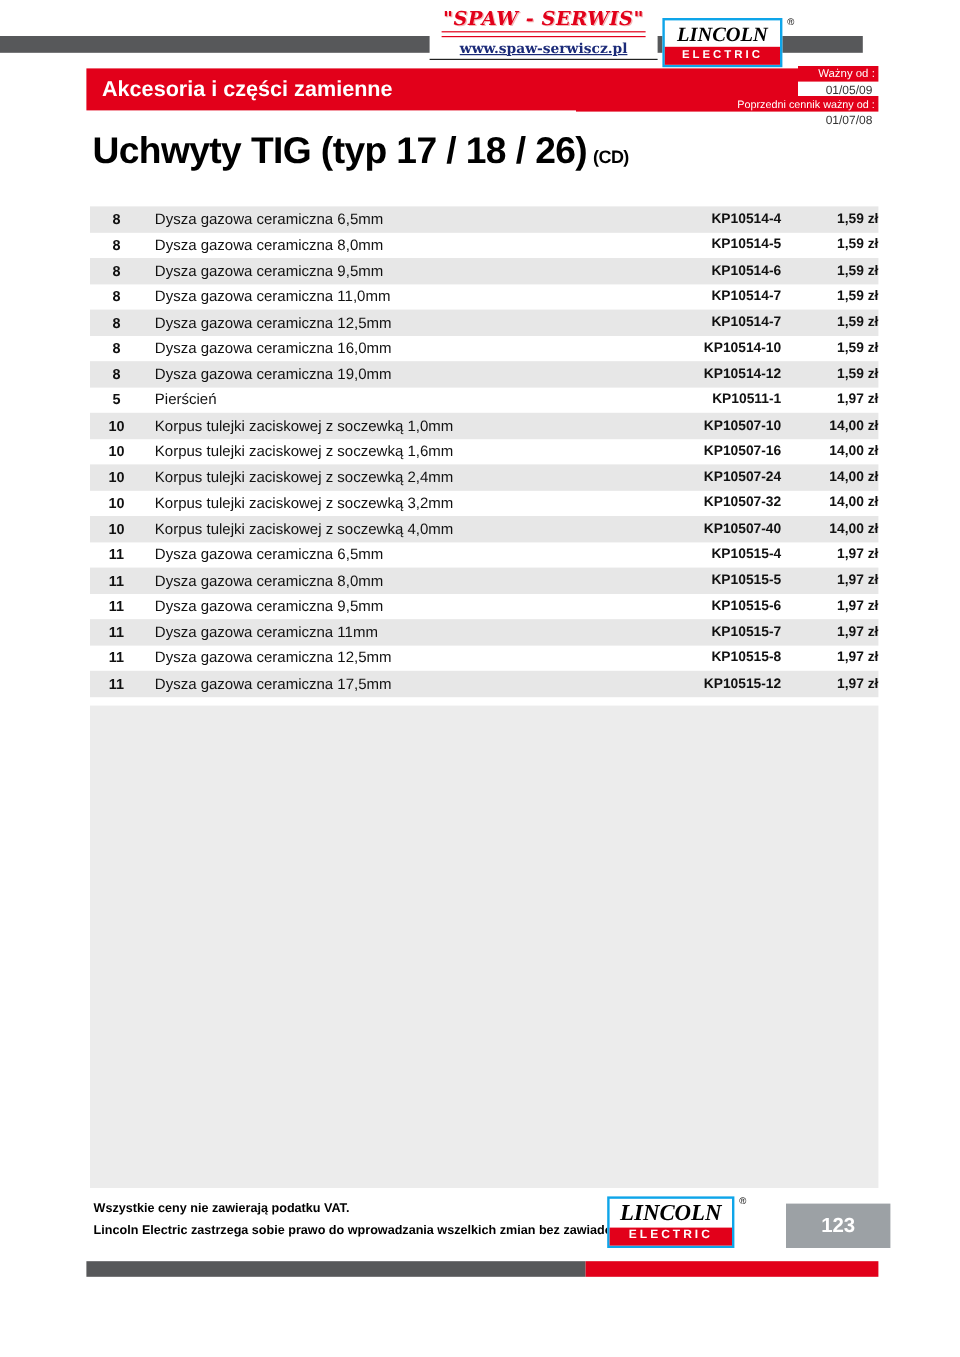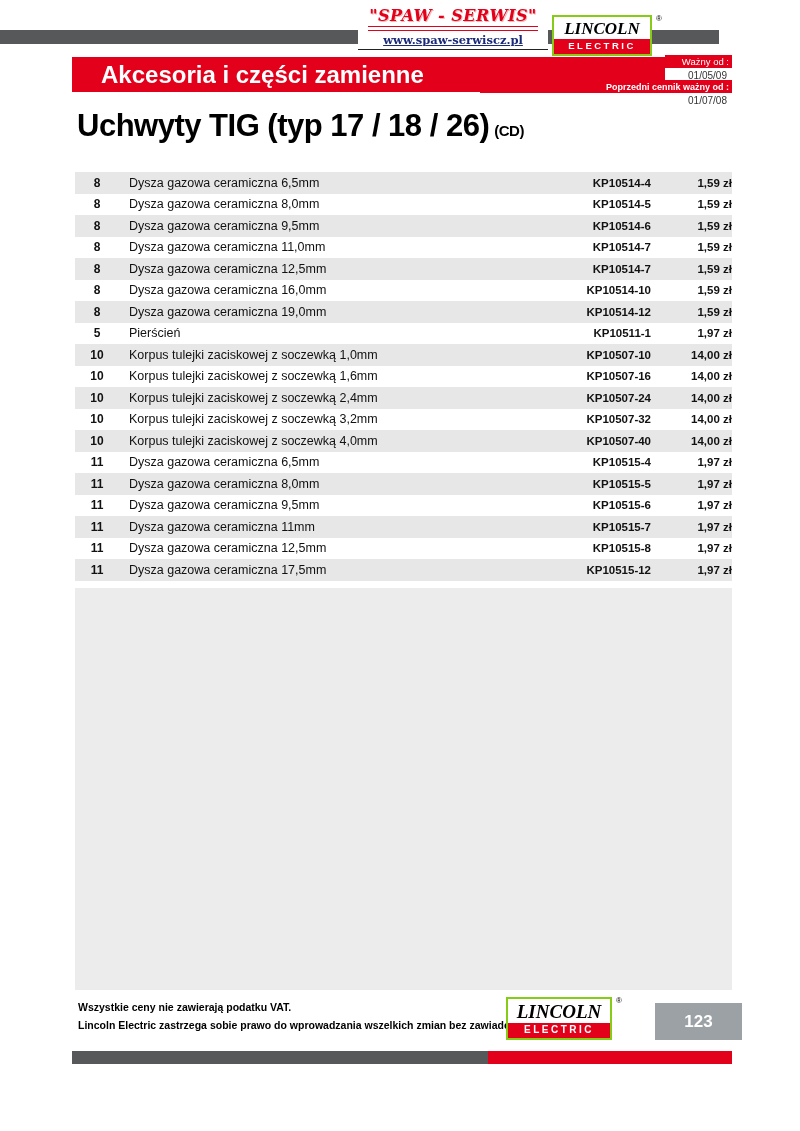--- a/index.html
+++ b/index.html
@@ -15,36 +15,36 @@
     font-family:"Liberation Sans",sans-serif;color:#111;
   }
 
   
   .top-gray-bar{position:absolute;left:0;top:30px;width:719px;height:14px;background:var(--dark-gray);z-index:1;}
   .spaw-logo{position:absolute;left:358px;top:4px;width:190px;background:#fff;text-align:center;z-index:2;padding:2px 0 2px;border-bottom:1px solid #222;}
   .spaw-title{font-family:"DejaVu Serif",serif;font-style:italic;font-weight:bold;font-size:16px;color:var(--red);letter-spacing:.5px;text-shadow:1px 1px 0 #f3b9b9;white-space:nowrap;}
   .spaw-divider{height:3px;border-top:1px solid var(--red);border-bottom:1px solid var(--red);margin:1px 10px 2px;}
   .spaw-url{font-family:"DejaVu Serif",serif;font-weight:bold;font-size:11.5px;color:#1b2a78;text-decoration:underline;cursor:pointer;}
 
-  .lincoln-logo{position:absolute;background:#fff;border:2px solid #84cc16;box-sizing:border-box;text-align:center;z-index:2;}
+  .lincoln-logo{position:absolute;background:#fff;border:2px solid #0ea5e9;box-sizing:border-box;text-align:center;z-index:2;}
   .lincoln-logo .name{font-family:"Liberation Serif",serif;font-style:italic;font-weight:bold;color:#000;font-size:17px;line-height:1;padding:3px 3px 2px;white-space:nowrap;}
   .lincoln-logo .electric{background:var(--red);color:#fff;font-weight:bold;font-size:9.5px;letter-spacing:2.5px;line-height:1;padding:2px 0 3px;font-family:"Liberation Sans",sans-serif;}
   .lincoln-logo .reg{position:absolute;top:-3px;right:-12px;font-size:8px;color:#000;font-style:normal;}
   .lincoln-top{left:552px;top:15px;width:100px;}
   .lincoln-footer{left:506px;top:997px;width:106px;}
   .lincoln-footer .name{font-size:19px;}
   .lincoln-footer .electric{font-size:10px;}
 
   
   .section-bar{position:absolute;left:72px;top:57px;width:593px;height:35px;background:var(--red);}
-  .section-title{color:#fff;font-size:24px;font-weight:bold;line-height:35px;padding-left:29px;white-space:nowrap;}
+  .section-title{color:#fff;font-size:18px;font-weight:bold;line-height:35px;padding-left:13px;white-space:nowrap;}
 
   .valid-from-label{position:absolute;left:665px;top:55px;width:67px;height:13px;background:var(--red);color:#fff;font-size:9.5px;font-weight:normal;text-align:right;box-sizing:border-box;padding:1px 3px 0 0;}
   .valid-from-date{position:absolute;left:665px;top:70px;width:62px;text-align:right;font-size:10px;color:#333;}
-  .previous-label{position:absolute;left:480px;top:80px;width:252px;height:13px;background:var(--red);color:#fff;font-size:9px;font-weight:bold;text-align:right;box-sizing:border-box;padding:2px 3px 0 0;}
+  .previous-label{position:absolute;left:480px;top:80px;width:252px;height:13px;background:var(--red);color:#fff;font-size:9px;font-weight:normal;text-align:right;box-sizing:border-box;padding:2px 3px 0 0;}
   .previous-date{position:absolute;left:665px;top:95px;width:62px;text-align:right;font-size:10px;color:#333;}
 
   
   .page-title{position:absolute;left:77px;top:108px;font-size:31px;font-weight:bold;color:#000;letter-spacing:-.5px;white-space:nowrap;}
   .title-suffix{font-size:15px;font-weight:bold;margin-left:5px;}
 
   
   .parts-table{position:absolute;left:75px;top:172px;width:657px;}
   .trow{display:flex;align-items:center;height:21.5px;}
   .trow.shaded{background:var(--row-gray);}

